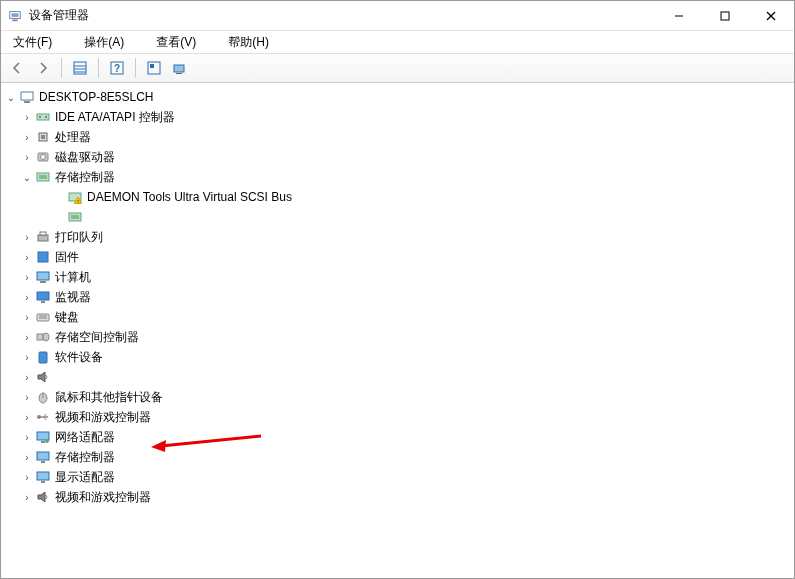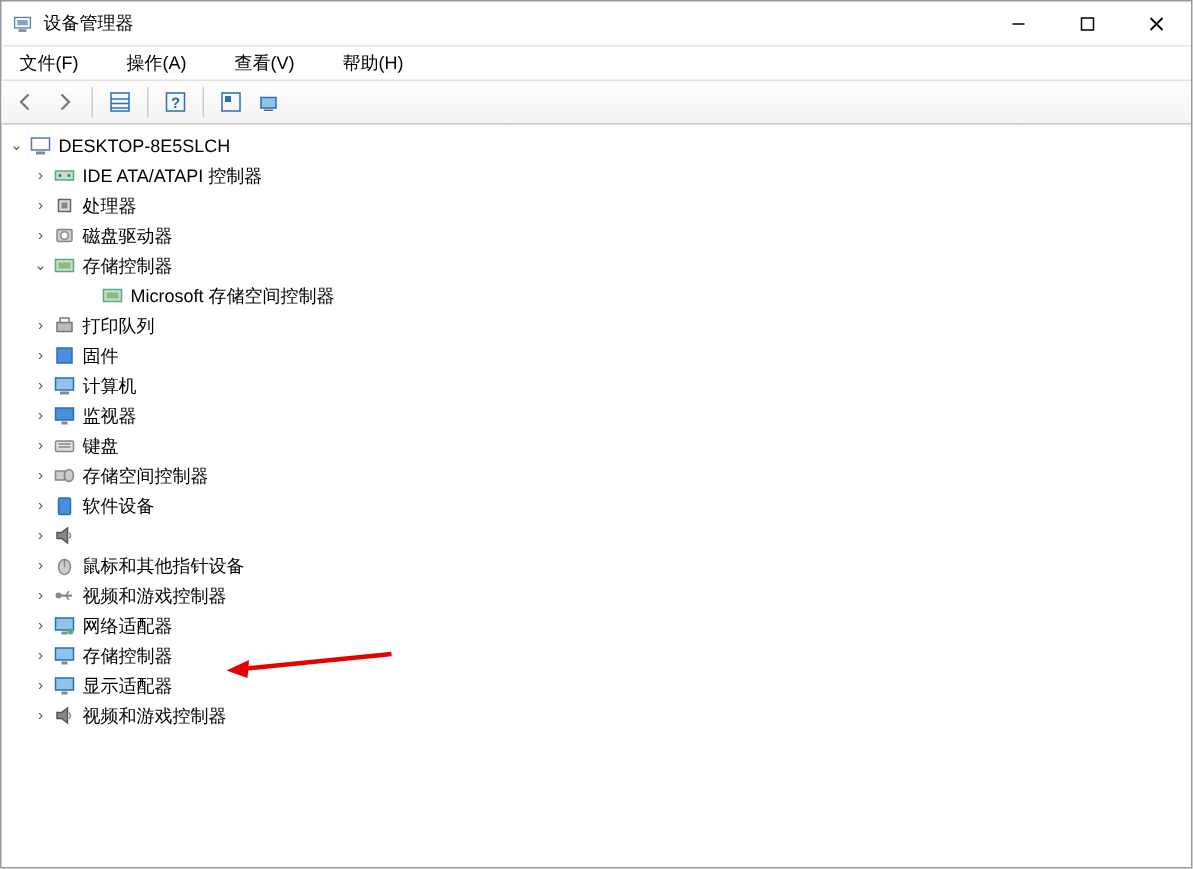--- a/index.html
+++ b/index.html
@@ -162,31 +162,42 @@
           <span class="exp">⌄</span>
         <span class="node-icon">
             <svg width="14" height="14">
               <rect x="1" y="3" width="12" height="8" fill="#c8e0c8" stroke="#5a8"></rect>
               <rect x="3" y="5" width="8" height="4" fill="#8b8"></rect>
             </svg>
           </span>
         <span>存储控制器</span>
       </li>
 
-
       <li class="tree-node">
         <span class="ind" style="width:48px"></span>
           <span class="exp blank"></span>
         <span class="node-icon">
             <svg width="14" height="14">
               <rect x="1" y="3" width="12" height="8" fill="#c8e0c8" stroke="#5a8"></rect>
+              <polygon points="10,7 14,14 6,14" fill="#ffcc00" stroke="#cc9900"></polygon>
+              <text x="10" y="13.5" font-size="6" text-anchor="middle" fill="#000">!</text>
+            </svg>
+          </span>
+        <span>DAEMON Tools Ultra Virtual SCSI Bus</span>
+      </li>
+
+      <li class="tree-node">
+        <span class="ind" style="width:48px"></span>
+          <span class="exp blank"></span>
+        <span class="node-icon">
+            <svg width="14" height="14">
+              <rect x="1" y="3" width="12" height="8" fill="#c8e0c8" stroke="#5a8"></rect>
               <rect x="3" y="5" width="8" height="4" fill="#8b8"></rect>
             </svg>
           </span>
-        <span>Microsoft 存储空间控制器</span>
       </li>
 
       <li class="tree-node">
         <span class="ind" style="width:16px"></span>
           <span class="exp">›</span>
         <span class="node-icon">
             <svg width="14" height="14">
               <rect x="2" y="5" width="10" height="6" fill="#bbb" stroke="#777"></rect>
               <rect x="4" y="2" width="6" height="3" fill="#fff" stroke="#777"></rect>
             </svg>

